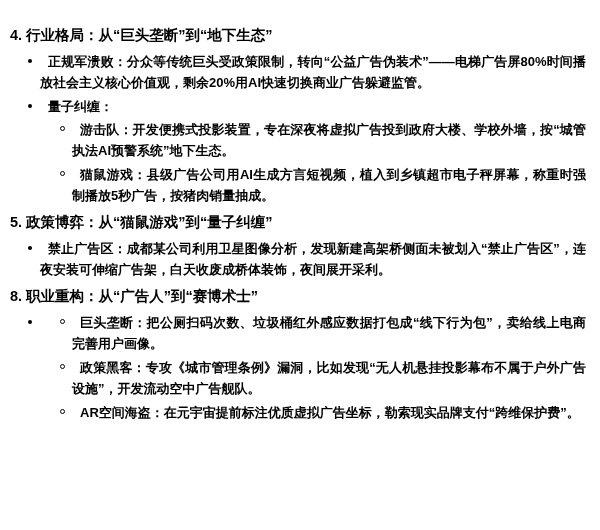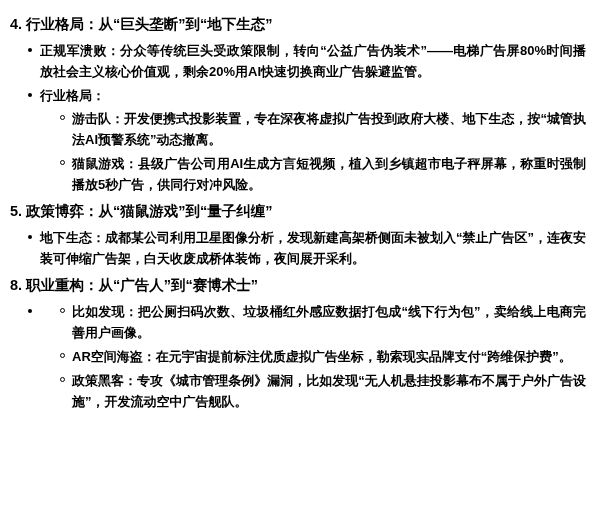--- a/index.html
+++ b/index.html
@@ -8,21 +8,21 @@
     background: #ffffff;
   }
   body {
     width: 600px;
     height: 530px;
     font-family: "Liberation Sans", sans-serif;
     color: #000000;
     overflow: hidden;
   }
   .page {
-    padding: 8px 14px 0 10px;
+    padding: 19px 14px 0 10px;
     box-sizing: border-box;
     width: 600px;
   }
   .h2 {
     font-size: 14.5px;
     font-weight: bold;
     line-height: 1.5;
     margin: 6px 0 4px 0;
     letter-spacing: 0px;
   }
@@ -69,75 +69,76 @@
     top: 7px;
     width: 5px;
     height: 5px;
     border: 1px solid #000;
     background: #fff;
     border-radius: 50%;
     box-sizing: border-box;
   }
   .lead {
     font-weight: bold;
+    margin-left: 8px;
   }
   .body-txt {
     font-weight: bold;
   }
   .sec {
     margin-bottom: 2px;
   }
 </style>
 </head>
 <body>
 
 <div class="page">
 
   <div class="sec">
     <div class="h2">4. 行业格局：从“巨头垄断”到“地下生态”</div>
     <ul class="lvl1">
       <li>
         <span class="lead">正规军溃败：</span><span class="body-txt">分众等传统巨头受政策限制，转向“公益广告伪装术”——电梯广告屏80%时间播放社会主义核心价值观，剩余20%用AI快速切换商业广告躲避监管。</span>
       </li>
       <li>
-        <span class="lead">行业格局：</span><span class="body-txt"></span>
+        <span class="lead">量子纠缠：</span><span class="body-txt"></span>
         <ul class="lvl2">
           <li>
-            <span class="lead">游击队：</span><span class="body-txt">开发便携式投影装置，专在深夜将虚拟广告投到政府大楼、地下生态，按“城管执法AI预警系统”动态撤离。</span>
+            <span class="lead">游击队：</span><span class="body-txt">开发便携式投影装置，专在深夜将虚拟广告投到政府大楼、学校外墙，按“城管执法AI预警系统”地下生态。</span>
           </li>
           <li>
-            <span class="lead">猫鼠游戏：</span><span class="body-txt">县级广告公司用AI生成方言短视频，植入到乡镇超市电子秤屏幕，称重时强制播放5秒广告，供同行对冲风险。</span>
+            <span class="lead">猫鼠游戏：</span><span class="body-txt">县级广告公司用AI生成方言短视频，植入到乡镇超市电子秤屏幕，称重时强制播放5秒广告，按猪肉销量抽成。</span>
           </li>
         </ul>
       </li>
     </ul>
   </div>
 
   <div class="sec">
     <div class="h2">5. 政策博弈：从“猫鼠游戏”到“量子纠缠”</div>
     <ul class="lvl1">
       <li>
-        <span class="lead">地下生态：</span><span class="body-txt">成都某公司利用卫星图像分析，发现新建高架桥侧面未被划入“禁止广告区”，连夜安装可伸缩广告架，白天收废成桥体装饰，夜间展开采利。</span>
+        <span class="lead">禁止广告区：</span><span class="body-txt">成都某公司利用卫星图像分析，发现新建高架桥侧面未被划入“禁止广告区”，连夜安装可伸缩广告架，白天收废成桥体装饰，夜间展开采利。</span>
       </li>
     </ul>
   </div>
 
   <div class="sec">
     <div class="h2">8. 职业重构：从“广告人”到“赛博术士”</div>
     <ul class="lvl1">
       <li>
         <span class="body-txt"></span>
         <ul class="lvl2">
           <li>
-            <span class="lead">比如发现：</span><span class="body-txt">把公厕扫码次数、垃圾桶红外感应数据打包成“线下行为包”，卖给线上电商完善用户画像。</span>
+            <span class="lead">巨头垄断：</span><span class="body-txt">把公厕扫码次数、垃圾桶红外感应数据打包成“线下行为包”，卖给线上电商完善用户画像。</span>
+          </li>
+          <li>
+            <span class="lead">政策黑客：</span><span class="body-txt">专攻《城市管理条例》漏洞，比如发现“无人机悬挂投影幕布不属于户外广告设施”，开发流动空中广告舰队。</span>
           </li>
           <li>
             <span class="lead">AR空间海盗：</span><span class="body-txt">在元宇宙提前标注优质虚拟广告坐标，勒索现实品牌支付“跨维保护费”。</span>
-          </li>
-          <li>
-            <span class="lead">政策黑客：</span><span class="body-txt">专攻《城市管理条例》漏洞，比如发现“无人机悬挂投影幕布不属于户外广告设施”，开发流动空中广告舰队。</span>
           </li>
         </ul>
       </li>
     </ul>
   </div>
 
 </div>
 
 </body></html>

